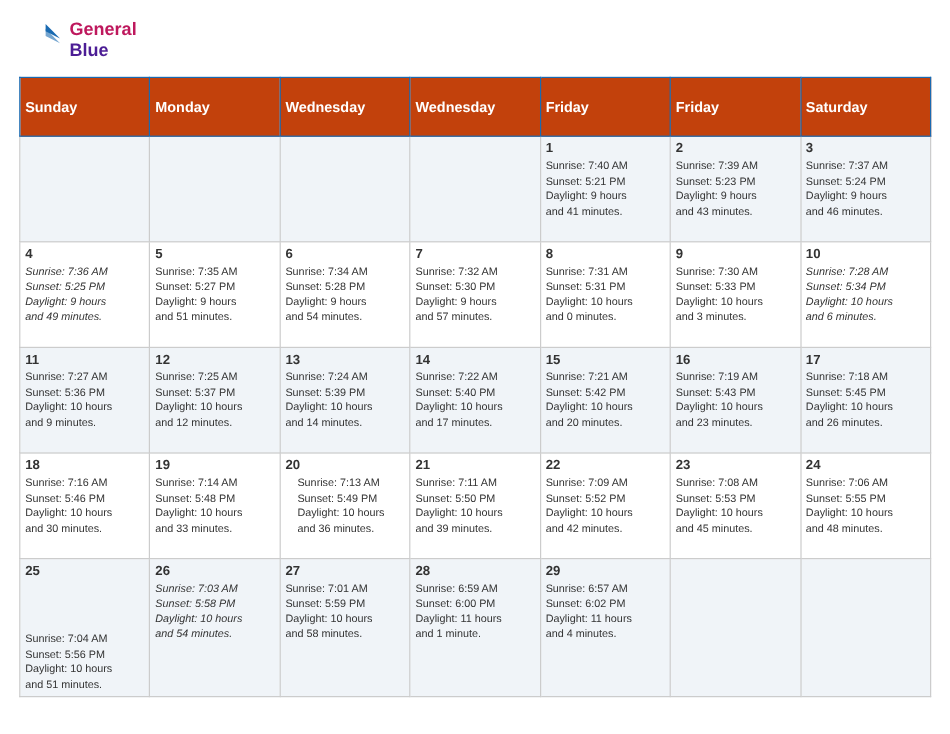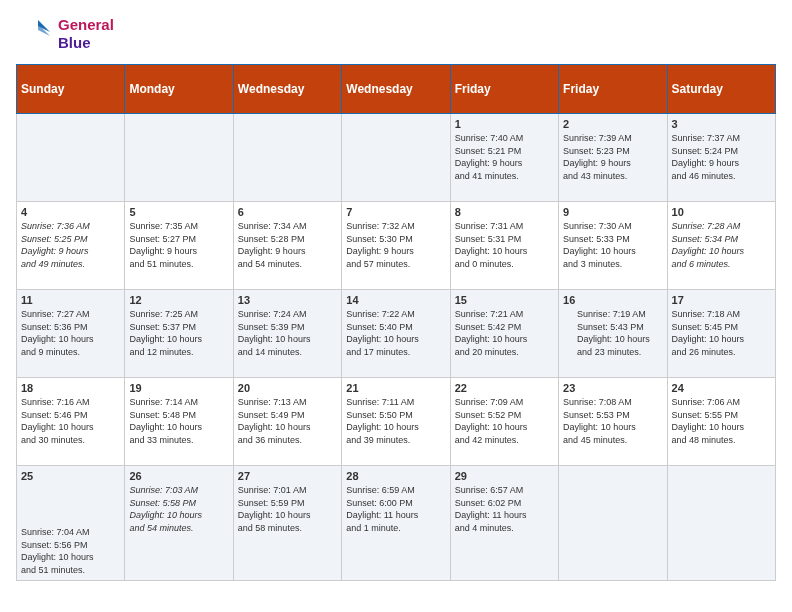--- a/index.html
+++ b/index.html
@@ -216,21 +216,21 @@
         </td>
         <td>
           <div class="day-num">15</div>
           <div class="day-detail" style="white-space: pre-line;">Sunrise: 7:21 AM
 Sunset: 5:42 PM
 Daylight: 10 hours
 and 20 minutes.</div>
         </td>
         <td>
           <div class="day-num">16</div>
-          <div class="day-detail" style="white-space: pre-line; margin-left: 14px;">Sunrise: 7:19 AM
+          <div class="day-detail" style="white-space: pre-line;">Sunrise: 7:19 AM
 Sunset: 5:43 PM
 Daylight: 10 hours
 and 23 minutes.</div>
         </td>
         <td>
           <div class="day-num">17</div>
           <div class="day-detail" style="white-space: pre-line;">Sunrise: 7:18 AM
 Sunset: 5:45 PM
 Daylight: 10 hours
 and 26 minutes.</div>
@@ -246,21 +246,21 @@
         </td>
         <td>
           <div class="day-num">19</div>
           <div class="day-detail" style="white-space: pre-line;">Sunrise: 7:14 AM
 Sunset: 5:48 PM
 Daylight: 10 hours
 and 33 minutes.</div>
         </td>
         <td>
           <div class="day-num">20</div>
-          <div class="day-detail" style="white-space: pre-line;">Sunrise: 7:13 AM
+          <div class="day-detail" style="white-space: pre-line; margin-left: 10px;">Sunrise: 7:13 AM
 Sunset: 5:49 PM
 Daylight: 10 hours
 and 36 minutes.</div>
         </td>
         <td>
           <div class="day-num">21</div>
           <div class="day-detail" style="white-space: pre-line;">Sunrise: 7:11 AM
 Sunset: 5:50 PM
 Daylight: 10 hours
 and 39 minutes.</div>

